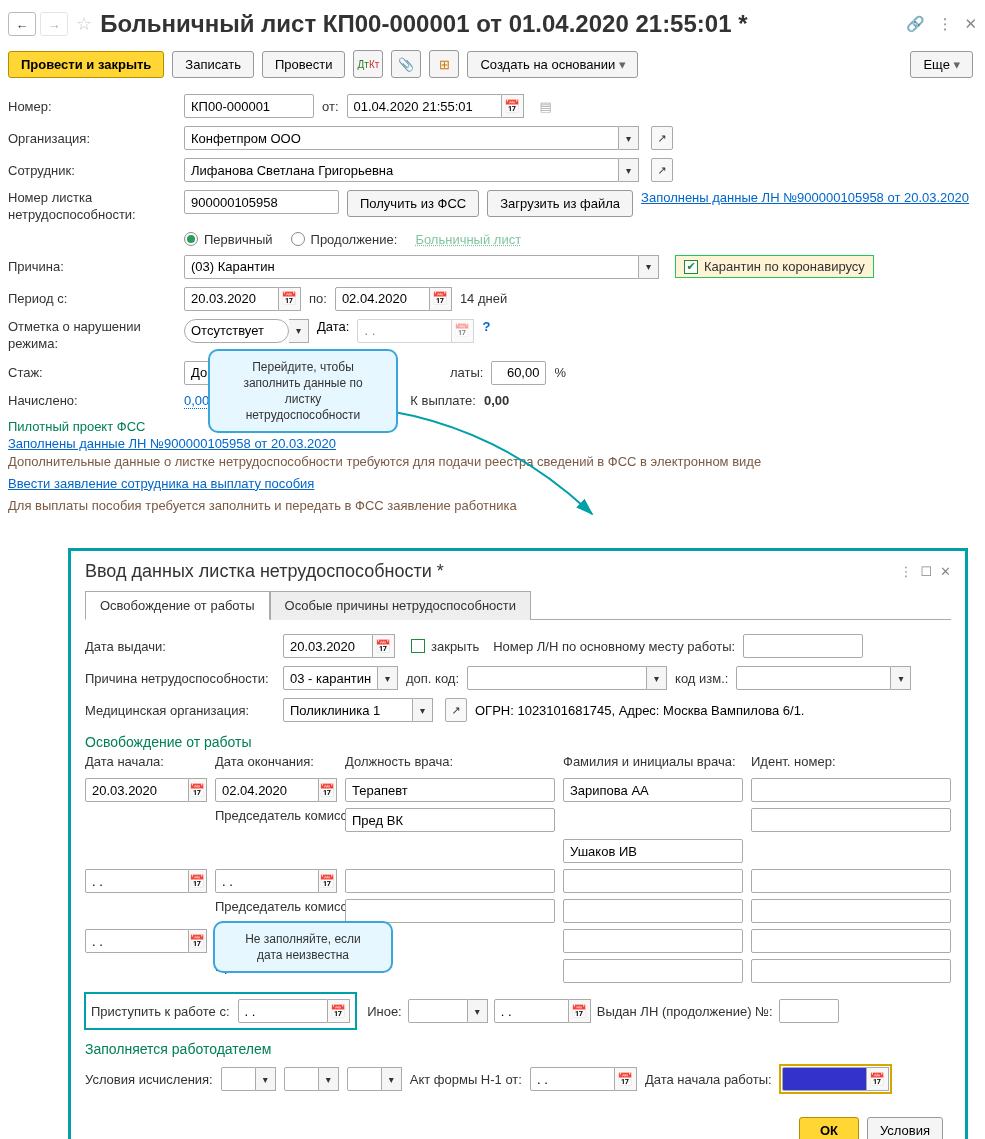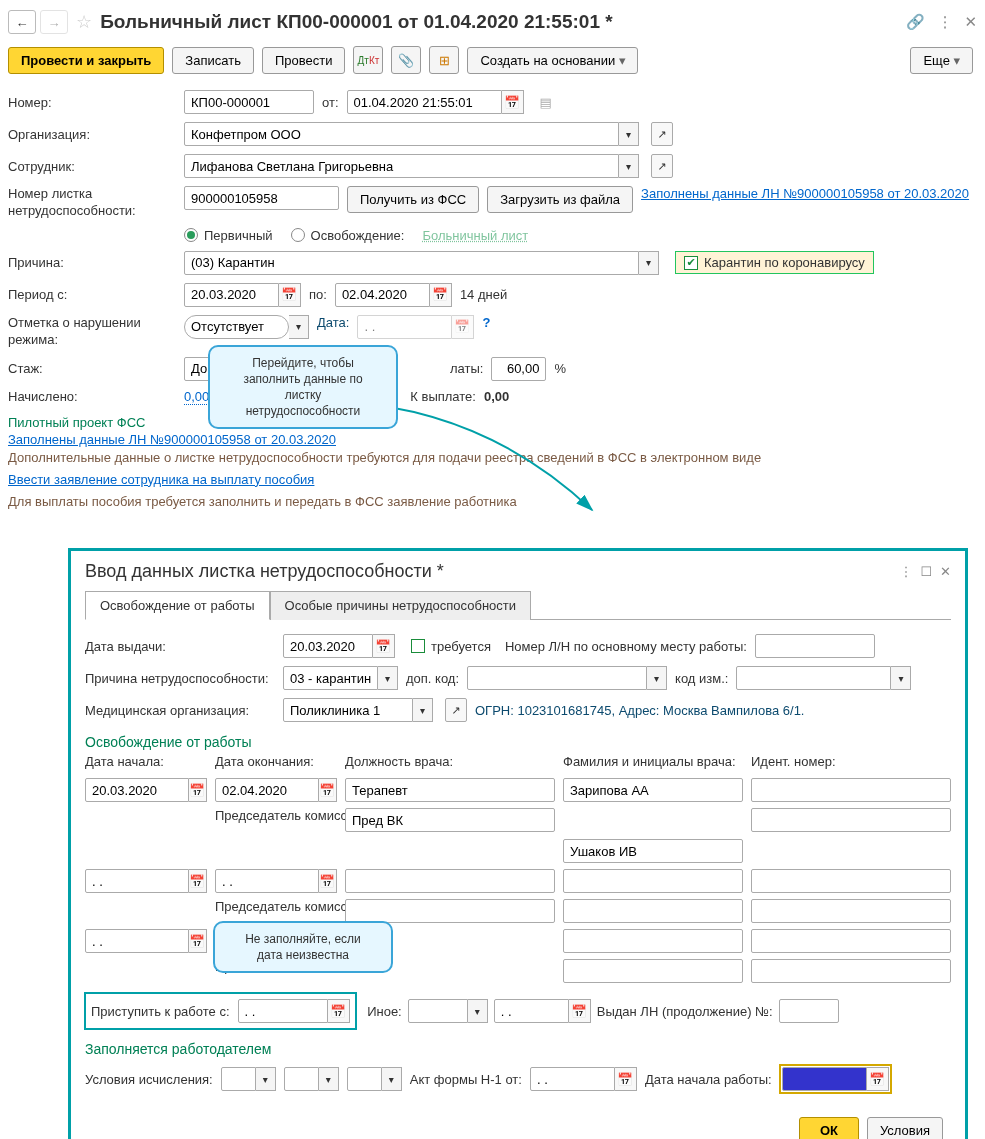--- a/index.html
+++ b/index.html
@@ -20,21 +20,21 @@
 }
 .nav-btn {
   width: 28px; height: 24px;
   border: 1px solid #bbb;
   border-radius: 3px;
   background: #fff;
   display: flex; align-items: center; justify-content: center;
   cursor: pointer;
 }
 .star-icon { color: #ccc; font-size: 18px; margin: 0 4px; }
-.title-text { font-size: 19px; font-weight: bold; flex: 1; }
+.title-text { font-size: 24px; font-weight: bold; flex: 1; }
 .title-icons { display: flex; gap: 12px; align-items: center; color: #888; }
 .title-icons span { cursor: pointer; font-size: 15px; }
 
 .toolbar {
   display: flex;
   gap: 8px;
   padding: 4px 4px 12px 0;
   align-items: center;
 }
 .btn {
@@ -195,21 +195,21 @@
 
 .highlight-border {
   outline: 2px solid #00a0a8;
   outline-offset: -1px;
 }
 .highlight-border-yellow {
   outline: 2px solid #d4a800;
   outline-offset: -1px;
 }
 .filled-blue { background: #3333cc !important; }
-.muted { color: #0c4a6e; }
+.muted { color: #000000; }
 </style>
 </head>
 <body>
 
 <div class="titlebar">
   <div class="nav-btn">←</div>
   <div class="nav-btn" style="opacity:0.4">→</div>
   <span class="star-icon">☆</span>
   <span class="title-text">Больничный лист КП00-000001 от 01.04.2020 21:55:01 *</span>
   <div class="title-icons">
@@ -271,21 +271,21 @@
   <a class="link-blue">Заполнены данные ЛН №900000105958 от 20.03.2020</a>
 </div>
 
 <div class="form-row" style="margin-left:176px;gap:18px">
   <div class="radio">
     <div class="radio-dot checked"></div>
     <span>Первичный</span>
   </div>
   <div class="radio">
     <div class="radio-dot"></div>
-    <span>Освобождение:</span>
+    <span>Продолжение:</span>
   </div>
   <span class="link-disabled">Больничный лист</span>
 </div>
 
 <div class="form-row">
   <span class="form-label">Причина:</span>
   <div class="input-sel">
     <input class="input" style="width: 455px;" value="(03) Карантин">
     <div class="sel-btn">▾</div>
   </div>
@@ -380,21 +380,21 @@
     </div>
 
     <div class="form-row">
       <span style="width:190px">Дата выдачи:</span>
       <div class="date-input">
         <input class="input" value="20.03.2020" style="">
         <div class="cal-btn">📅</div>
       </div>
       <div style="display:flex;align-items:center;gap:6px;margin-left:8px">
         <div class="checkbox"></div>
-        <span>требуется</span>
+        <span>закрыть</span>
       </div>
       <span style="margin-left:6px">Номер Л/Н по основному месту работы:</span>
       <input class="input" style="width: 120px;">
     </div>
 
     <div class="form-row">
       <span style="width:190px">Причина нетрудоспособности:</span>
       <div class="input-sel">
         <input class="input" style="width: 95px;" value="03 - карантин">
         <div class="sel-btn">▾</div>

